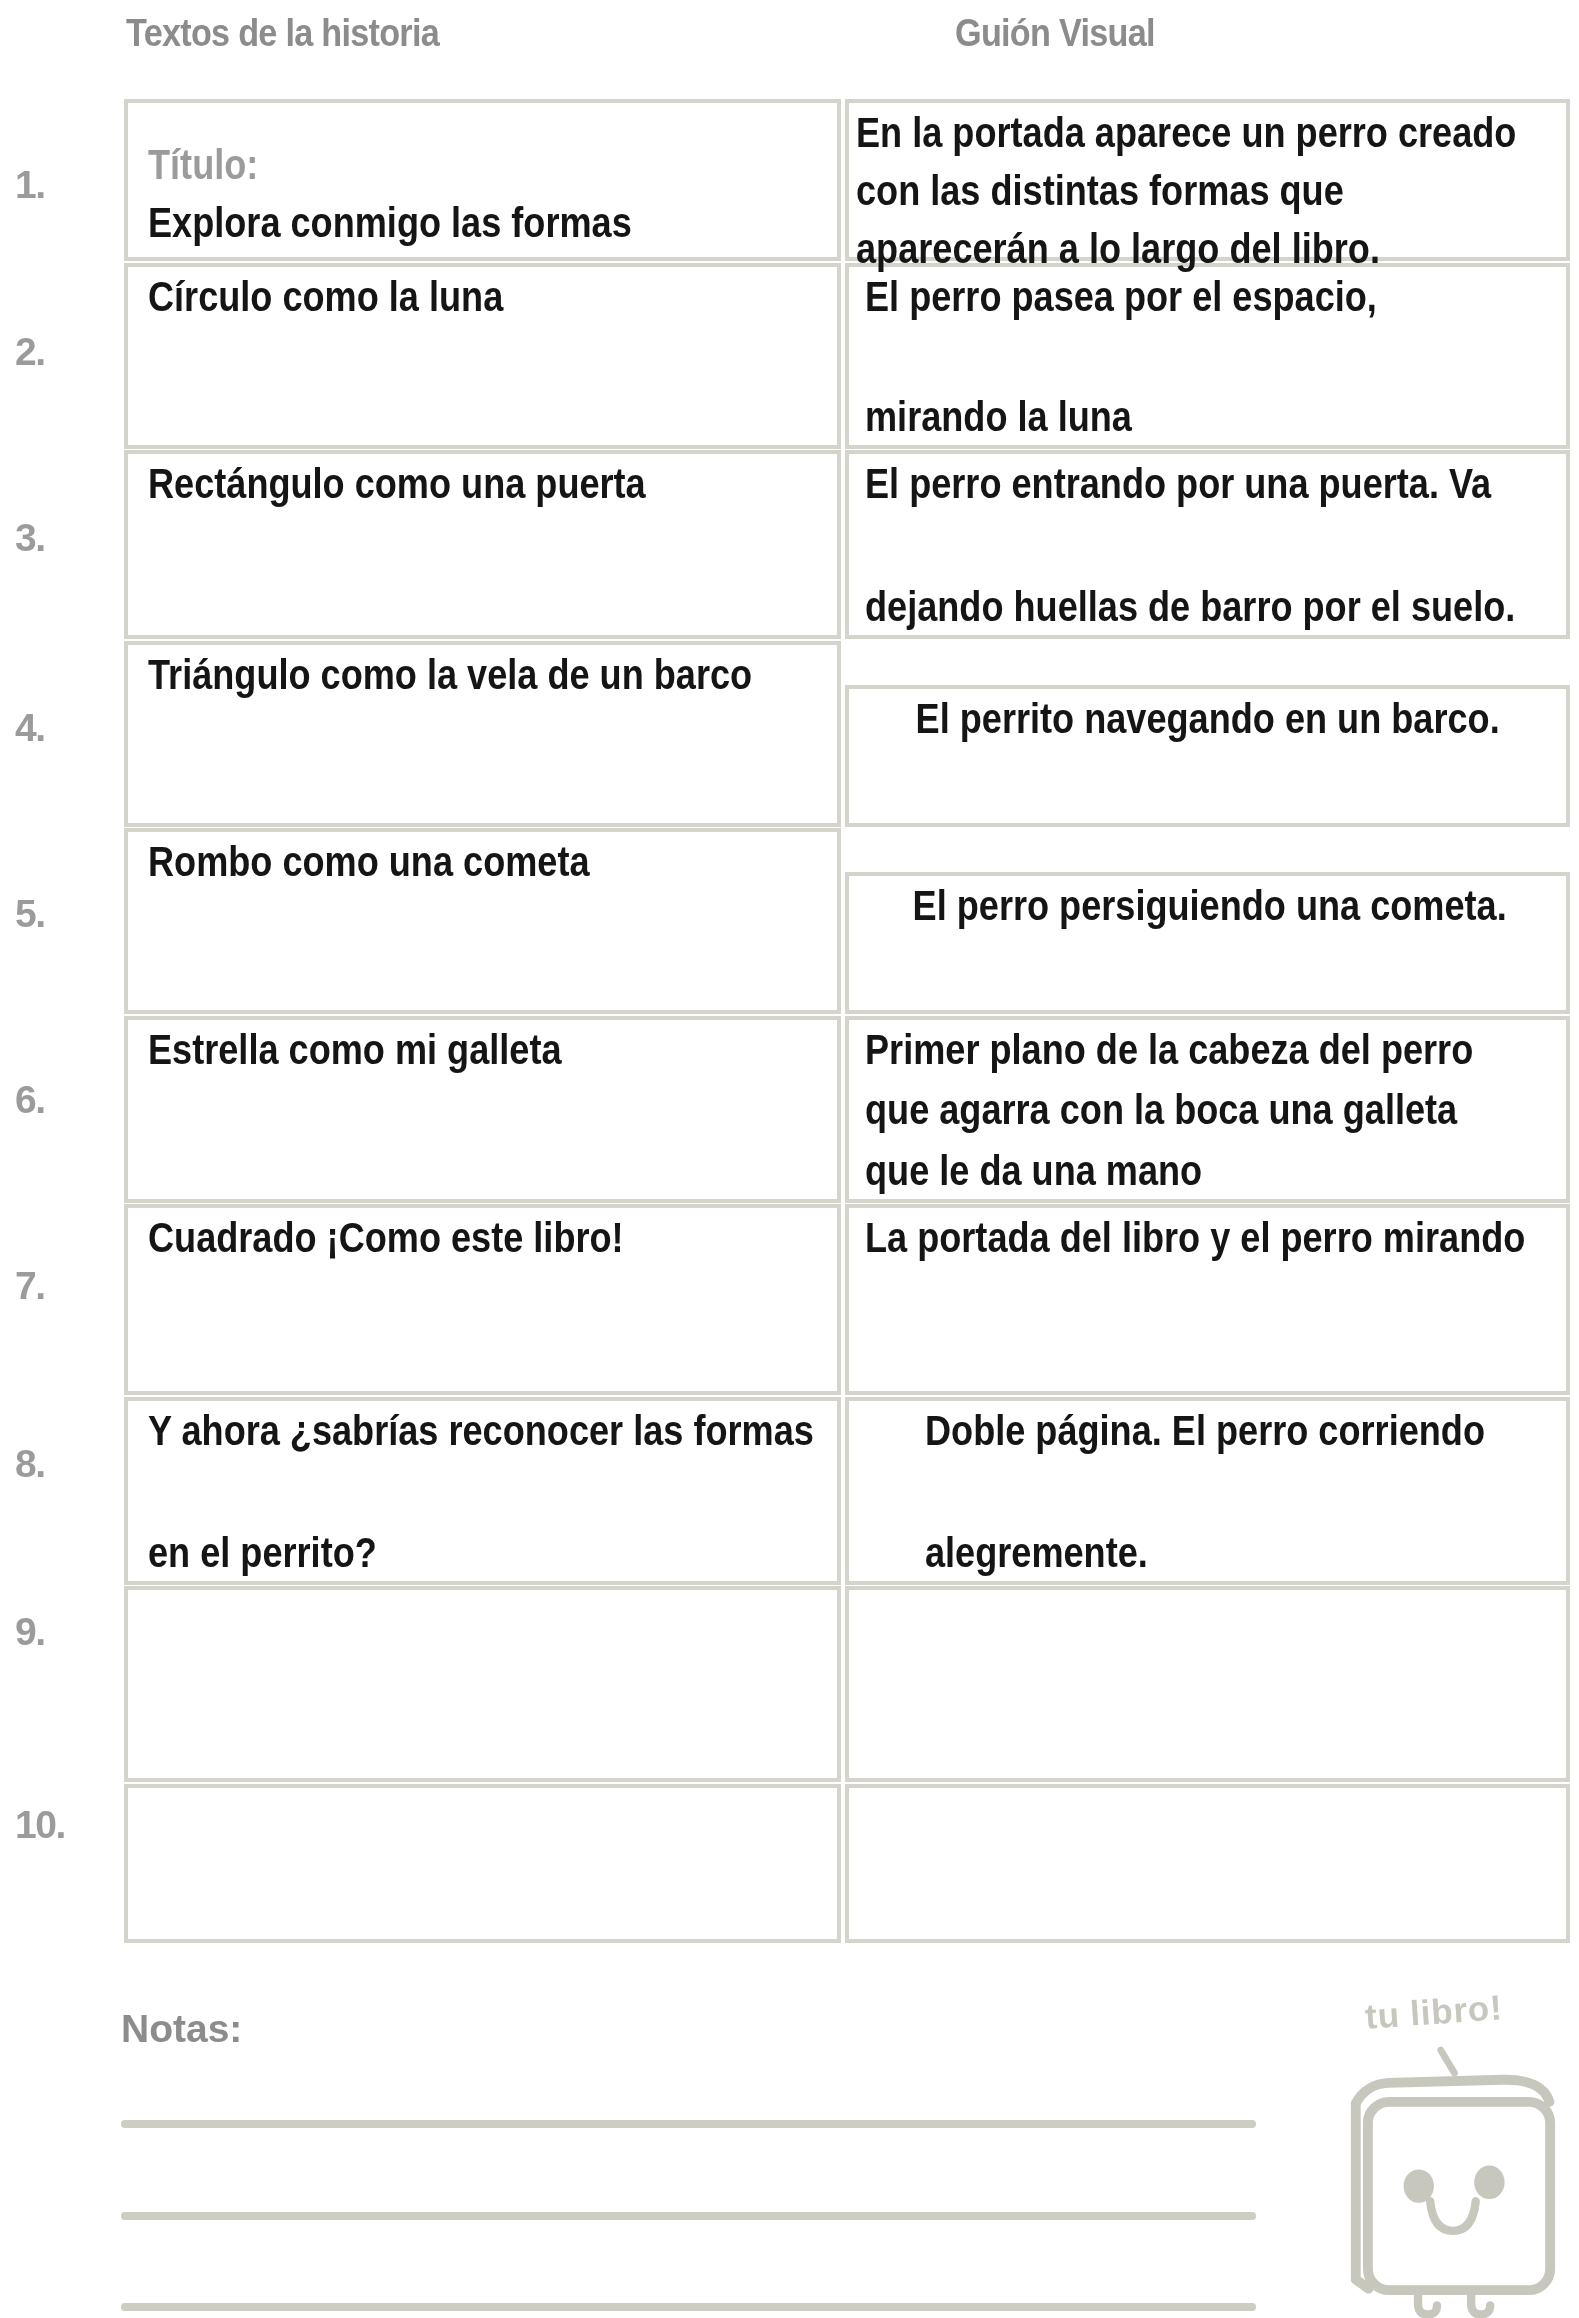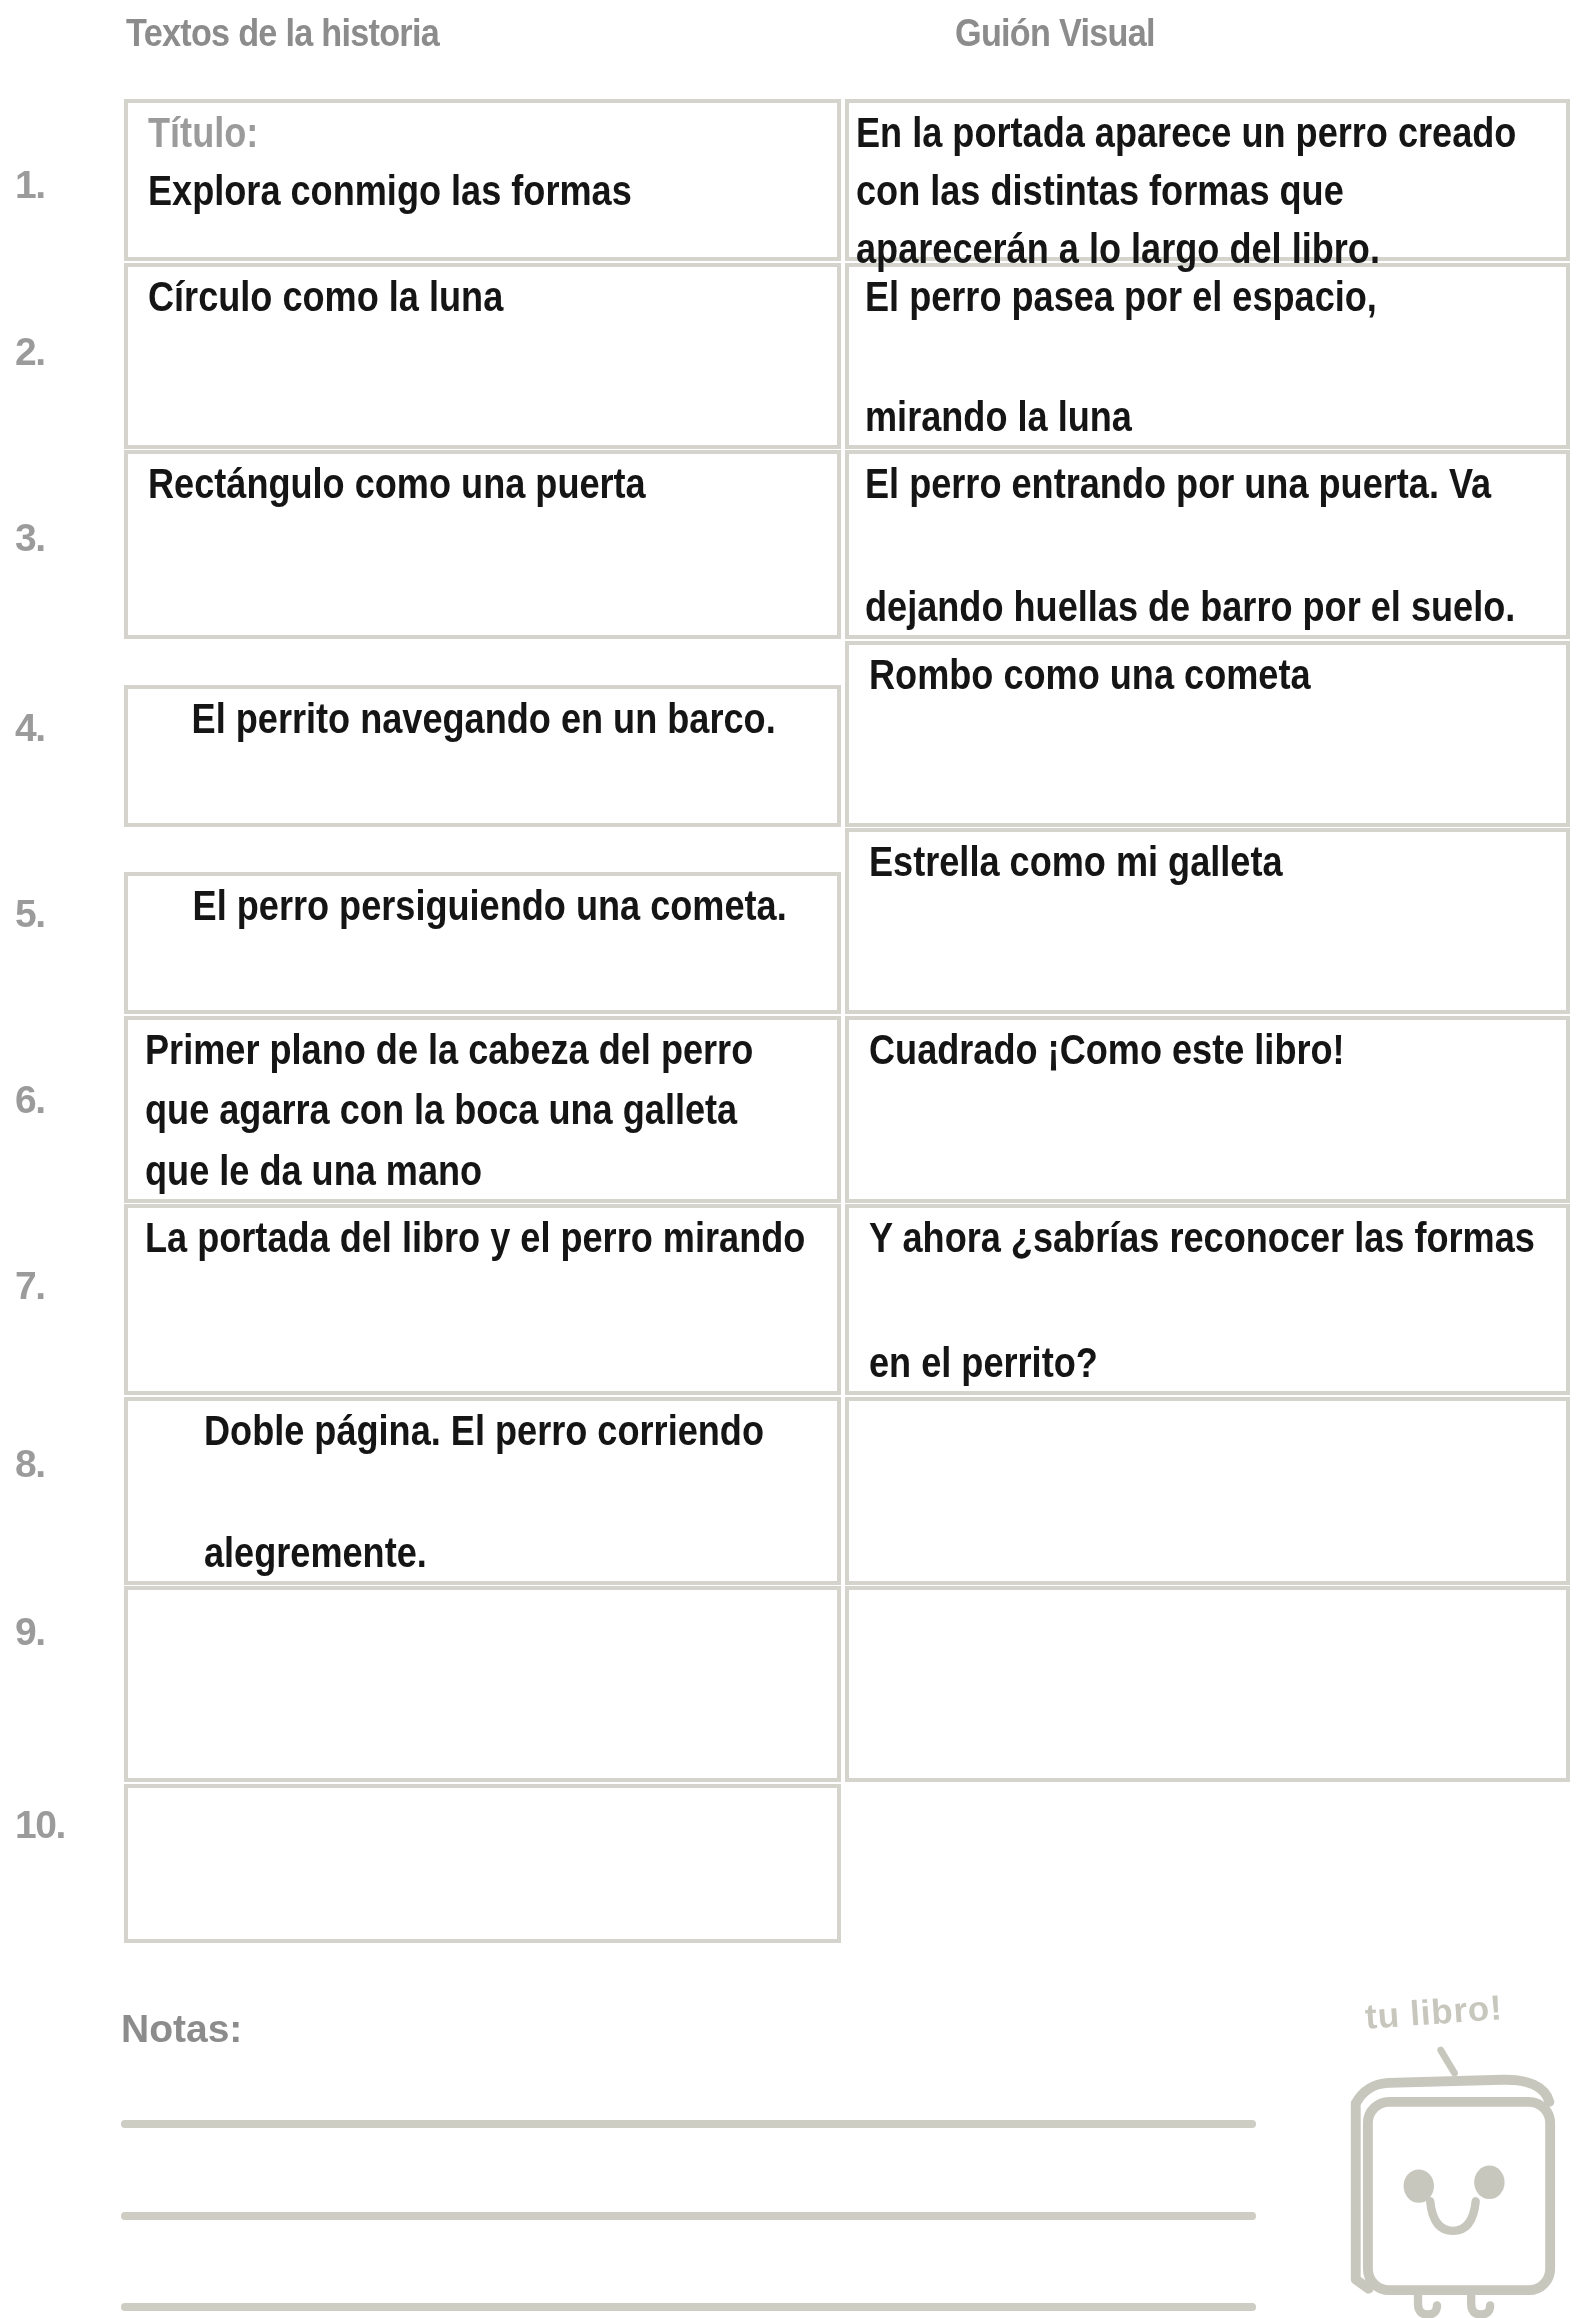--- a/index.html
+++ b/index.html
@@ -36,21 +36,21 @@
   .cell{
     border:4.6px solid var(--table-border);
     background:#fff;
     display:flex;flex-direction:column;justify-content:space-between;
     padding:0 10.6px 0 20px;
     overflow:visible;
   }
   .cell.rcell{padding-left:16.7px;}
   .cell.center{text-align:center;padding-left:7.6px;padding-right:7.6px;margin-top:44px;}
   .cell.indent{padding-left:76px;}
-  .cell.top{justify-content:flex-start;padding-top:0;}
+  .cell.top{justify-content:flex-start;padding-top:32px;}
   .cell.r1{padding-left:7.6px;}
   .line{
     font-size:43px;font-weight:700;line-height:58px;color:var(--text);
     white-space:nowrap;
   }
   .line>span{display:inline-block;transform:scaleX(.84);transform-origin:0 50%;}
   .center .line>span{transform-origin:50% 50%;}
   .line.gray{color:var(--label-gray);}
   .rownum{
     position:absolute;left:15px;
@@ -113,20 +113,23 @@
   </div>
 
   <div class="cell">
     <div class="line"><span>Rectángulo como una puerta</span></div>
   </div>
   <div class="cell rcell">
     <div class="line"><span>El perro entrando por una puerta. Va</span></div>
     <div class="line"><span>dejando huellas de barro por el suelo.</span></div>
   </div>
 
+  <div class="cell">
+    <div class="line"><span>Triángulo como la vela de un barco</span></div>
+  </div>
   <div class="cell rcell center">
     <div class="line"><span>El perrito navegando en un barco.</span></div>
   </div>
 
   <div class="cell">
     <div class="line"><span>Rombo como una cometa</span></div>
   </div>
   <div class="cell rcell center">
     <div class="line"><span>El perro persiguiendo una cometa.</span></div>
   </div>

